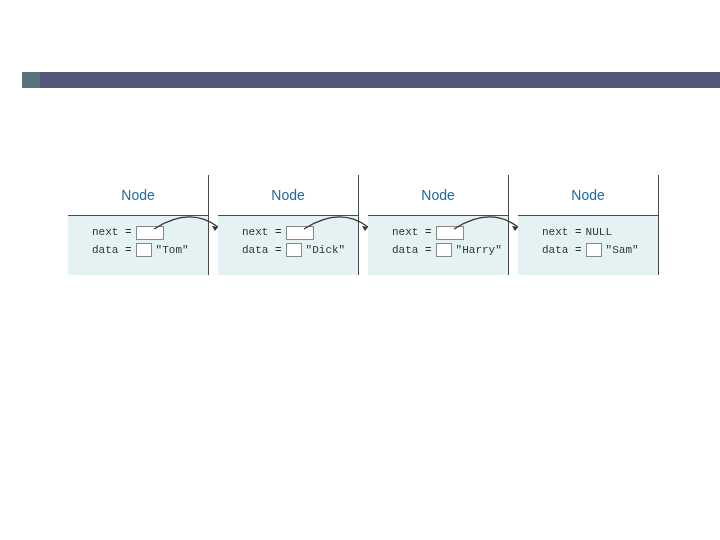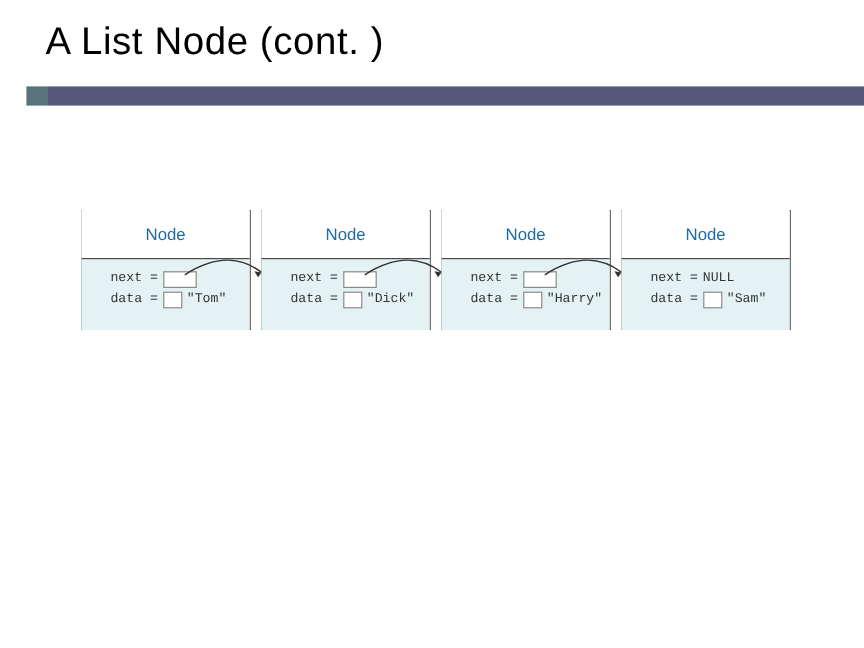--- a/index.html
+++ b/index.html
@@ -139,21 +139,20 @@
     left: 0;
     top: 0;
     overflow: visible;
   }
 </style>
 </head>
 <body>
 
 <div class="slide">
 
-  <div class="title">A List Node (cont. )</div>
 
   <div class="rule-wrap">
     <div class="rule-accent"></div>
     <div class="rule-bar"></div>
   </div>
 
   <div class="diagram">
 
     <div class="node" style="left:0px;">
       <div class="node-outline"></div>

